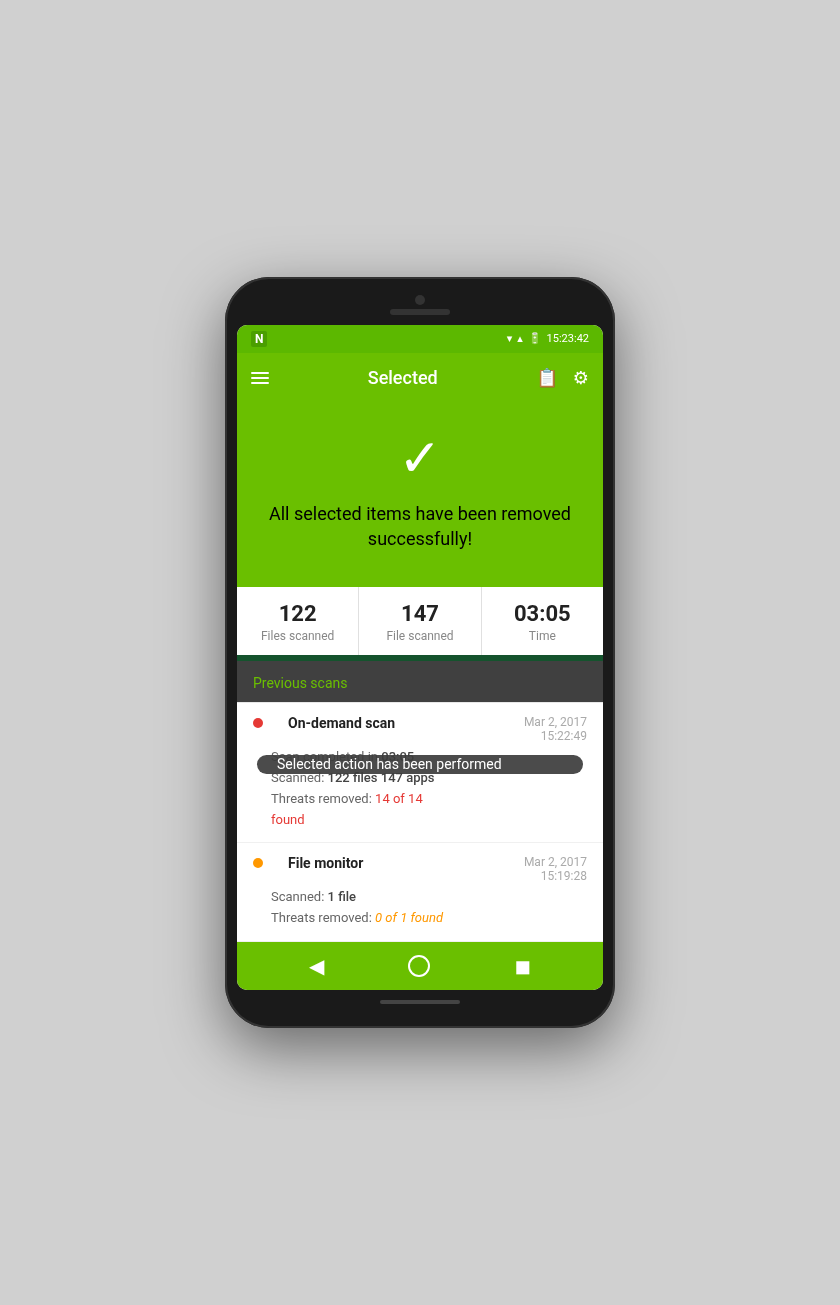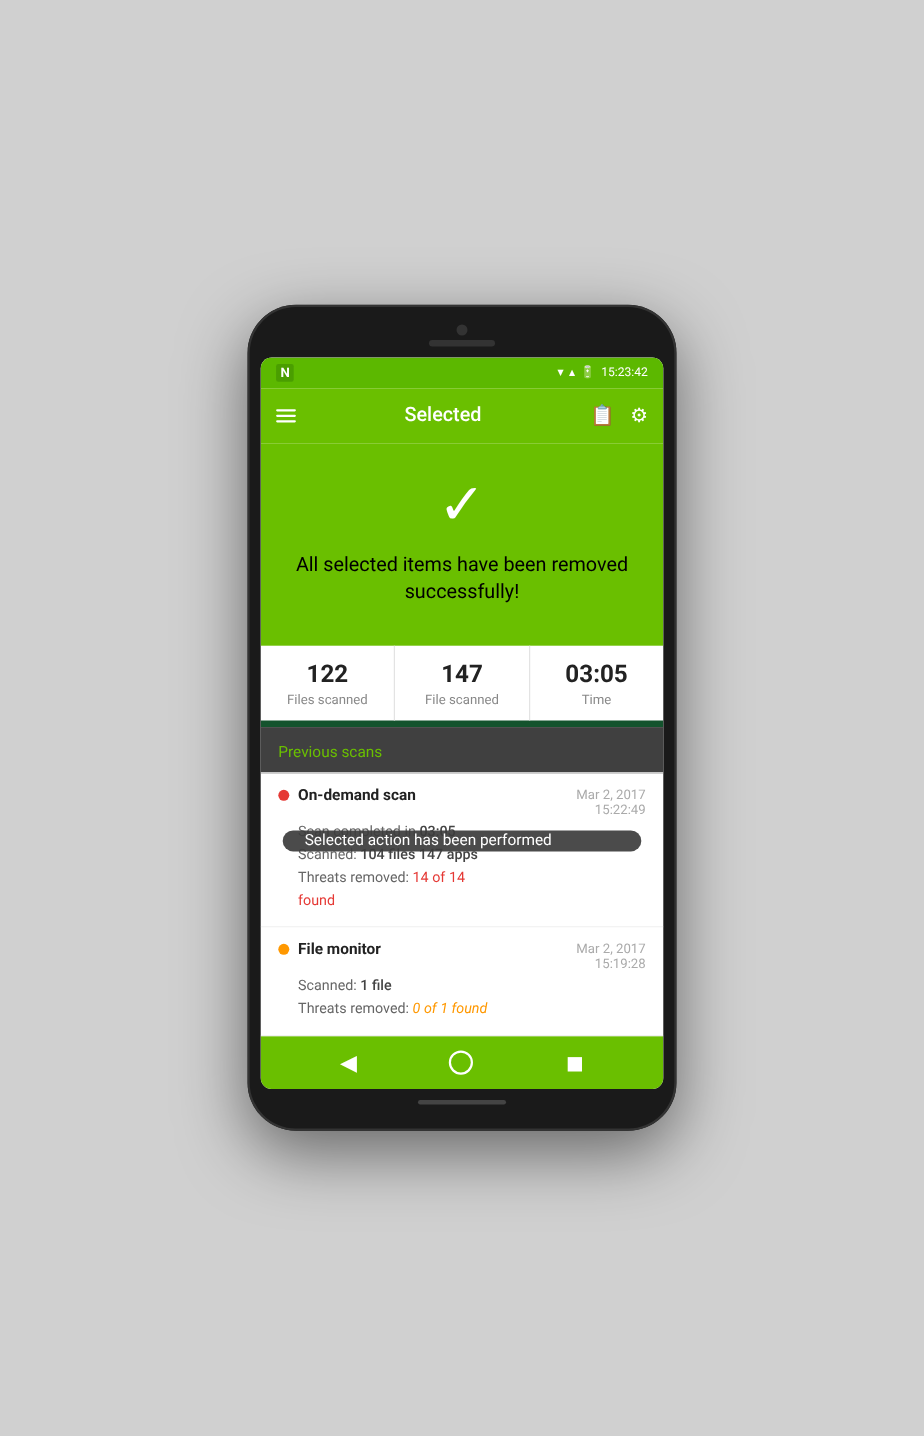--- a/index.html
+++ b/index.html
@@ -178,21 +178,21 @@
     .scan-item-header {
       display: flex;
       justify-content: space-between;
       align-items: flex-start;
       margin-bottom: 4px;
     }
 
     .scan-item-title-row {
       display: flex;
       align-items: center;
-      gap: 8px;
+      gap: 25px;
     }
 
     .dot {
       width: 10px;
       height: 10px;
       border-radius: 50%;
       flex-shrink: 0;
     }
 
     .dot-red { background: #e53935; }
@@ -357,21 +357,21 @@
           <div class="dot dot-red"></div>
           <span class="scan-item-name">On-demand scan</span>
         </div>
         <div class="scan-item-date">
           <div>Mar 2, 2017</div>
           <div>15:22:49</div>
         </div>
       </div>
       <div class="scan-item-detail">
         <span>Scan completed in </span><span class="bold-val">03:05</span><br>
-        <span>Scanned: </span><span class="bold-val">104 files 147 apps</span><br>
+        <span>Scanned: </span><span class="bold-val">122 files 147 apps</span><br>
         <span>Threats removed: </span><span class="threat-red">14 of 14</span><br>
         <span class="threat-red">found</span>
       </div>
 
       <div class="toast">Selected action has been performed</div>
     </div>
 
     <div class="scan-item">
       <div class="scan-item-header">
         <div class="scan-item-title-row">

